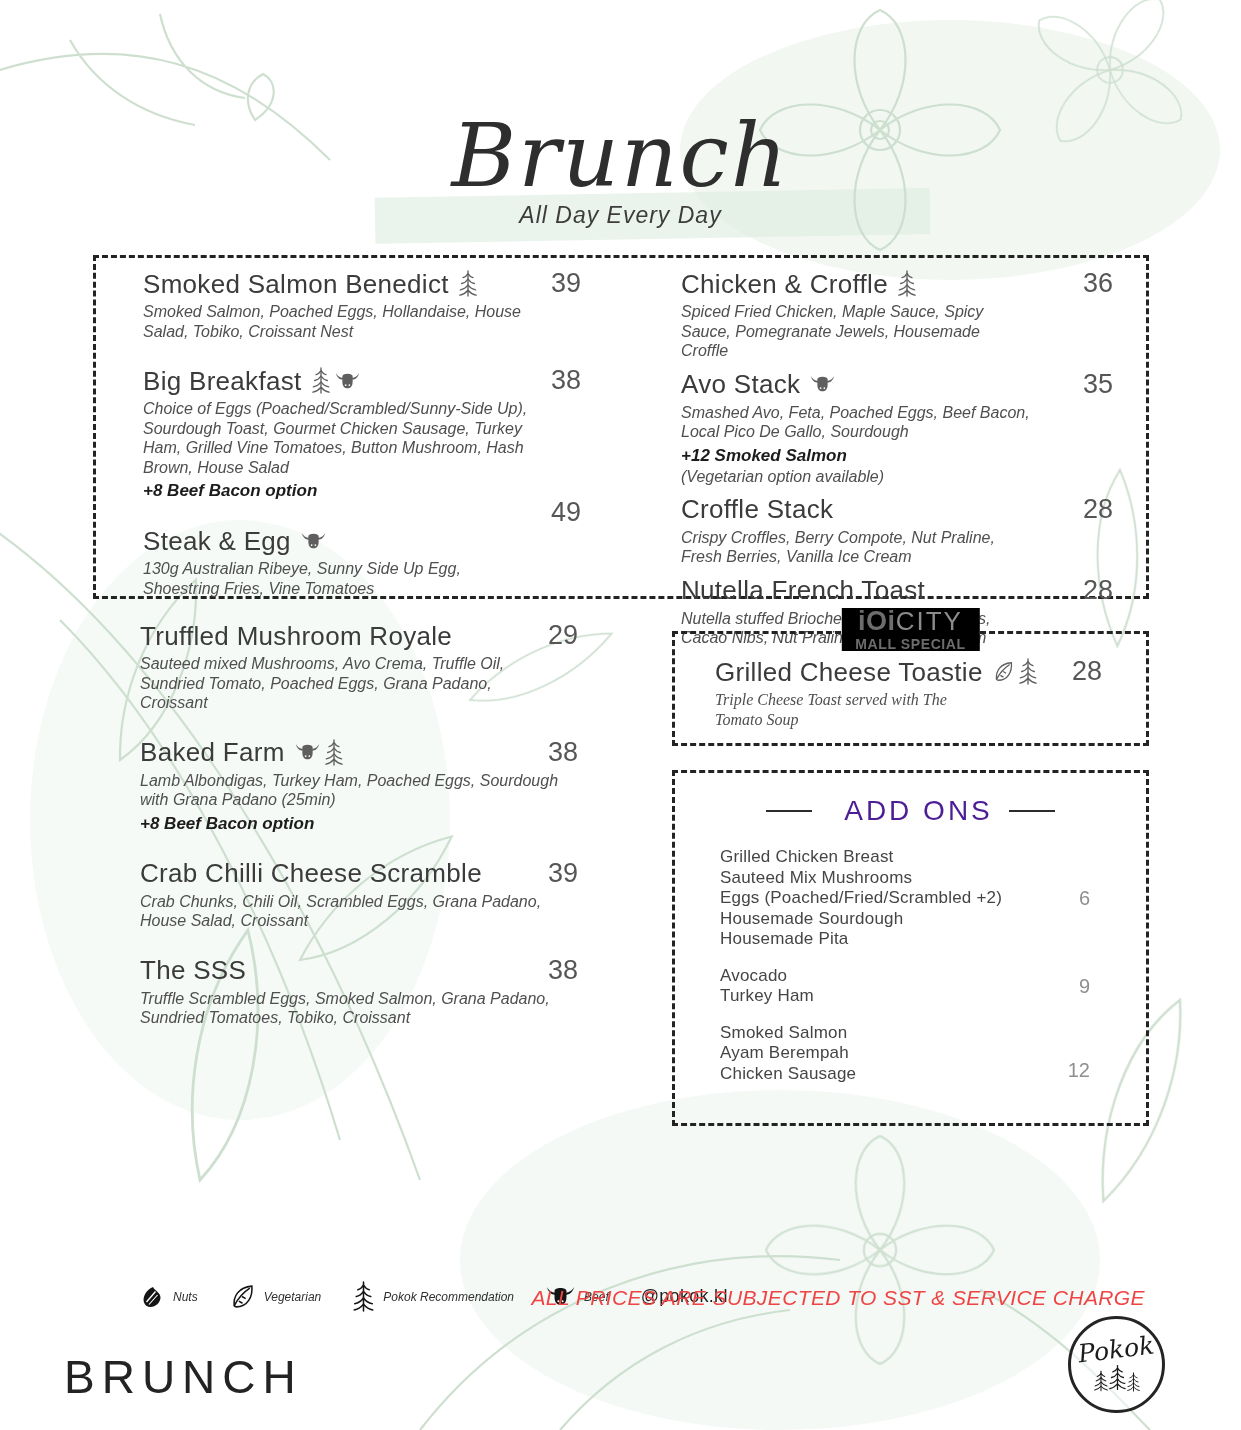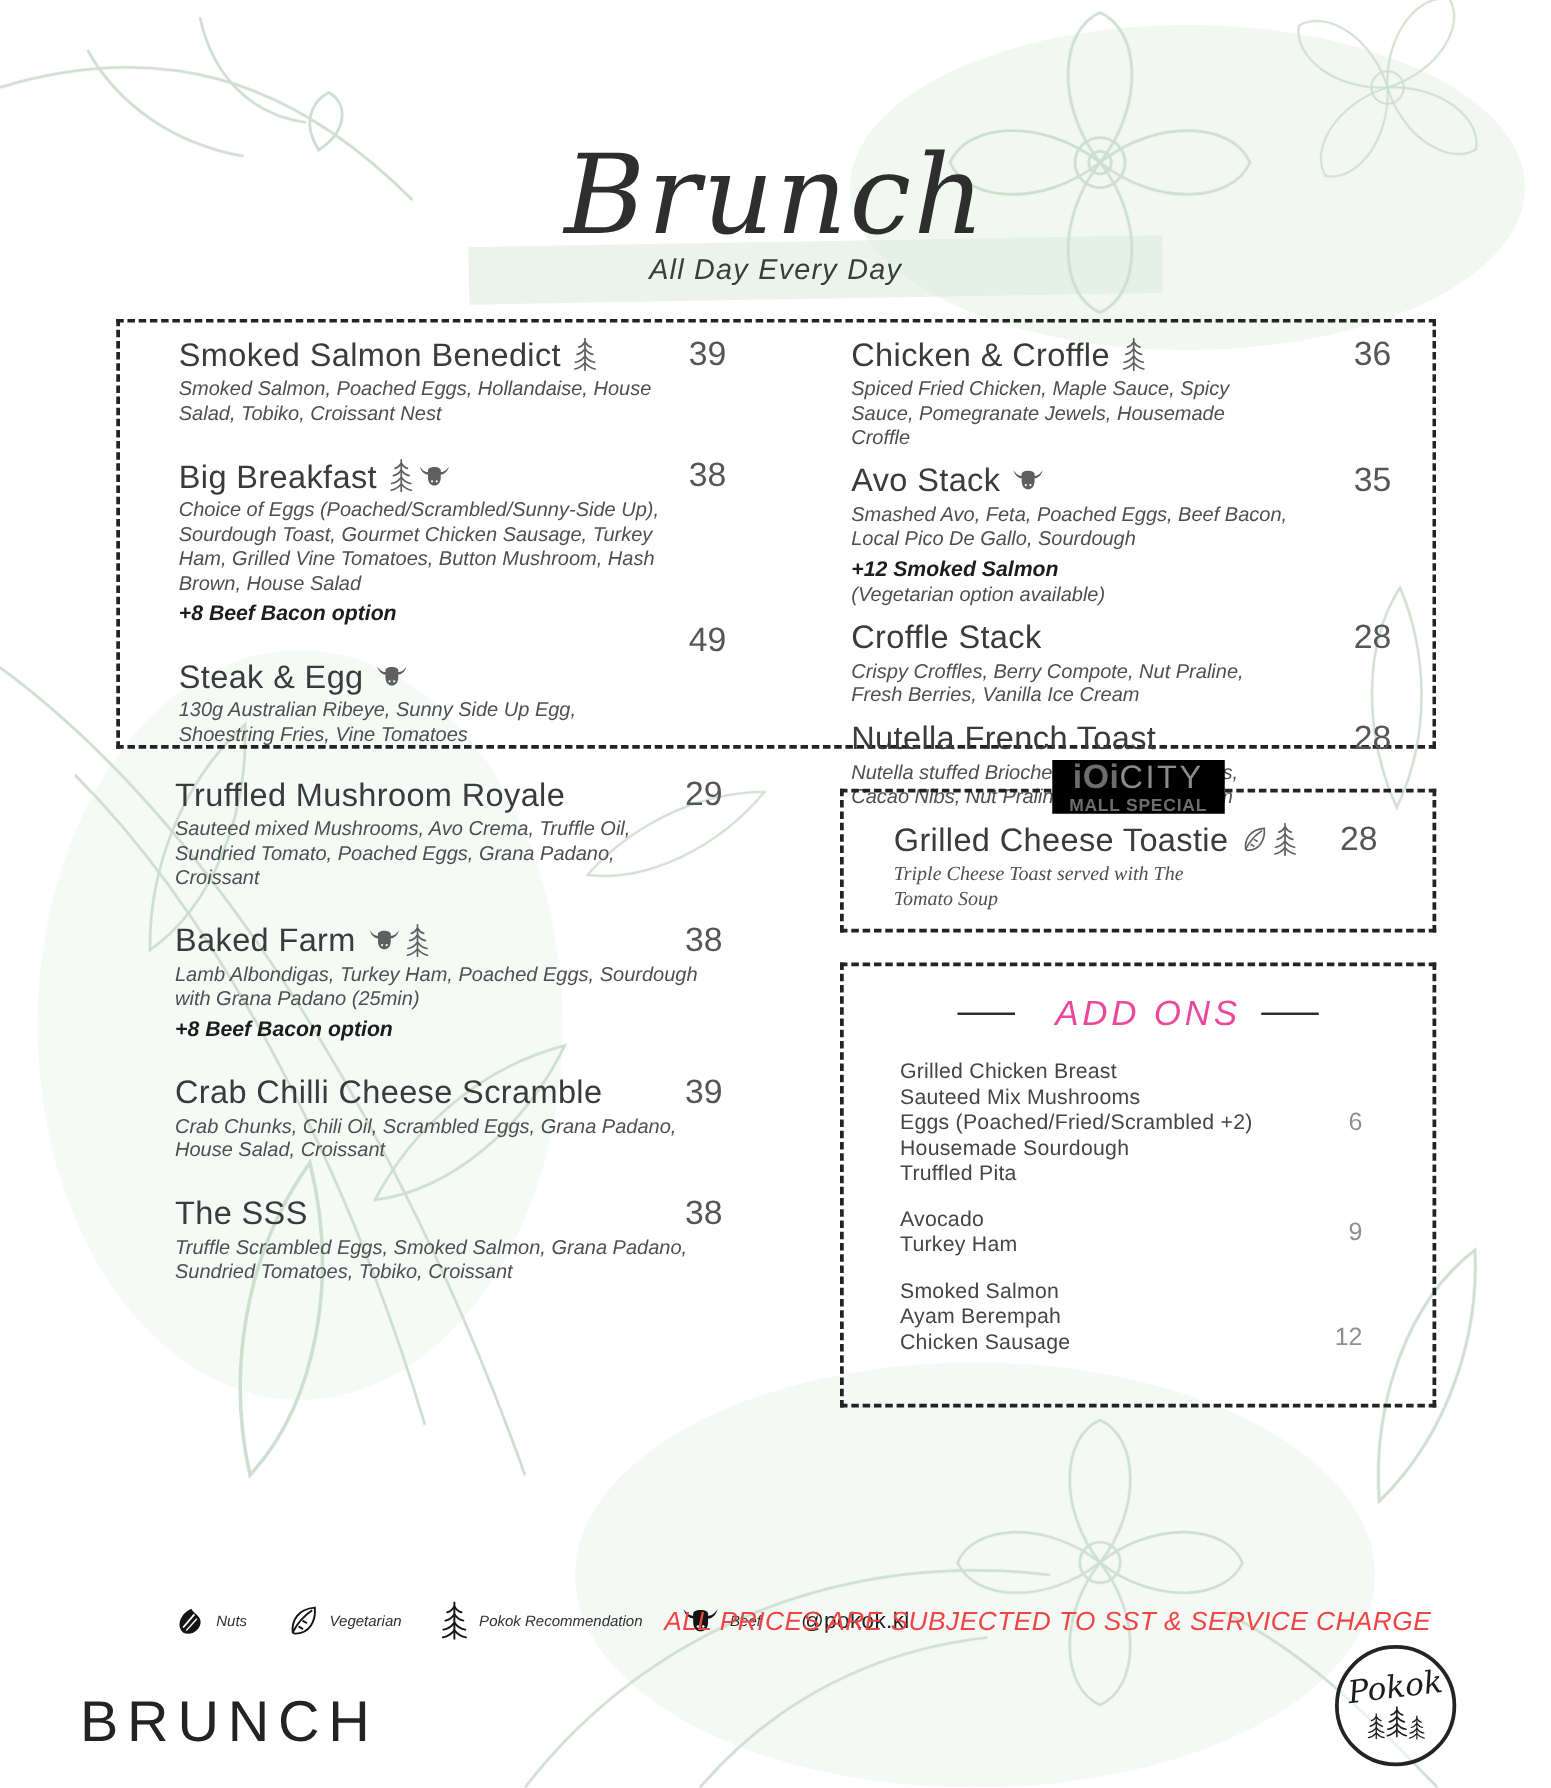--- a/index.html
+++ b/index.html
@@ -46,21 +46,21 @@
   .iol{font-weight:normal;font-size:26px;color:#8b8b8b;letter-spacing:2px;}
   .io-sub{font-weight:bold;font-size:14px;color:#6d6d6d;letter-spacing:.6px;margin-top:2px;}
   .special-item-wrap{position:absolute;left:40px;top:22px;right:44px;}
   .special-item-wrap .menu-item{margin-bottom:0;}
   .special-item-wrap .mi-desc{max-width:262px;font-family:Liberation Serif, serif;}
 
   
   .addons-box{position:absolute;left:672px;top:770px;width:477px;height:356px;
               border:3px dashed #232323;box-sizing:border-box;}
   .addons-title-row{display:flex;align-items:center;justify-content:center;gap:16px;margin-top:22px;}
-  .addons-title{font-style:italic;font-size:28px;letter-spacing:3px;color:#ec4899;margin-left:16px;}
+  .addons-title{font-size:28px;letter-spacing:3px;color:#4c1d95;margin-left:16px;}
   .title-dash{width:46px;height:0;border-top:2px solid #2c2c2c;}
   .addons-groups{position:absolute;left:45px;right:56px;top:74px;}
   .ag{display:flex;margin-bottom:16px;}
   .ag-items{flex:1;}
   .ag-item{font-size:17px;line-height:20.5px;color:#454545;letter-spacing:.2px;}
   .ag-price{width:40px;text-align:right;color:#8f8f8f;font-size:20px;align-self:center;}
   .ag:nth-child(3) .ag-price{align-self:flex-end;margin-bottom:2px;}
 
   
   .legend-row{position:absolute;left:140px;top:1281px;display:flex;align-items:center;}
@@ -376,21 +376,21 @@
       <span class="addons-title">ADD ONS</span>
       <span class="title-dash"></span>
     </div>
     <div class="addons-groups">
         <div class="ag">
           <div class="ag-items">
             <div class="ag-item">Grilled Chicken Breast</div>
             <div class="ag-item">Sauteed Mix Mushrooms</div>
             <div class="ag-item">Eggs (Poached/Fried/Scrambled +2)</div>
             <div class="ag-item">Housemade Sourdough</div>
-            <div class="ag-item">Truffled Pita</div>
+            <div class="ag-item">Housemade Pita</div>
           </div>
           <div class="ag-price">6</div>
         </div>
         <div class="ag">
           <div class="ag-items">
             <div class="ag-item">Avocado</div>
             <div class="ag-item">Turkey Ham</div>
           </div>
           <div class="ag-price">9</div>
         </div>

